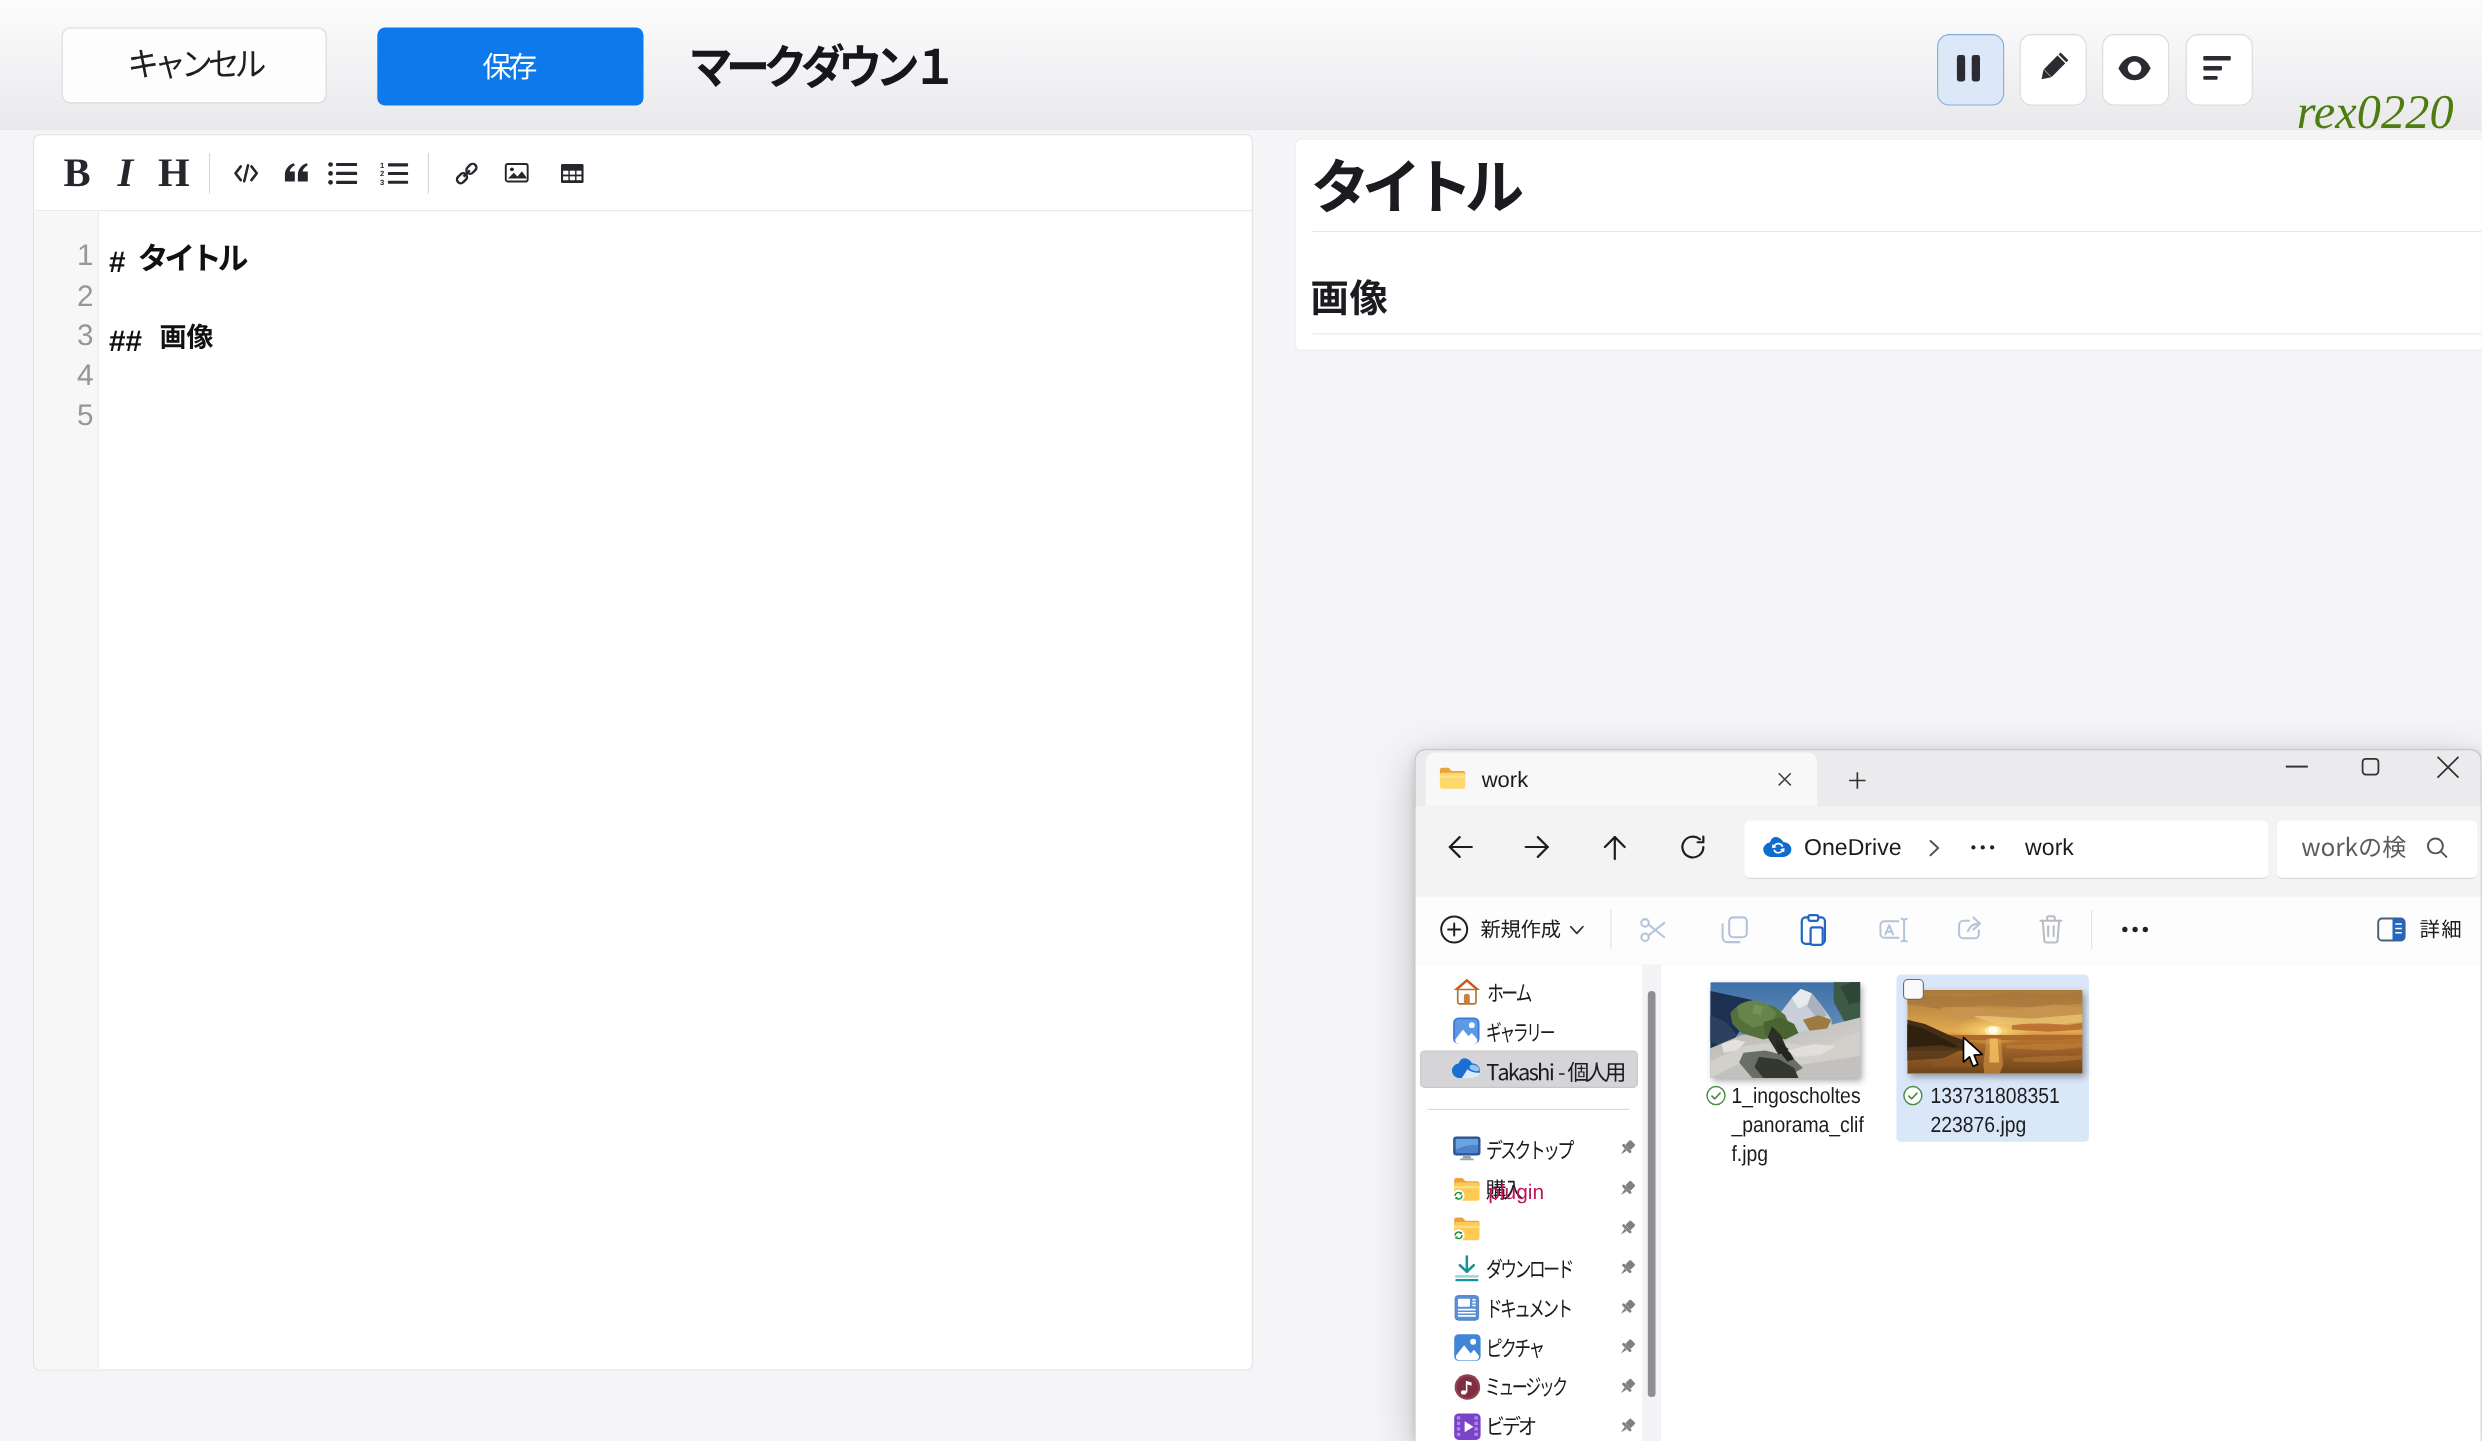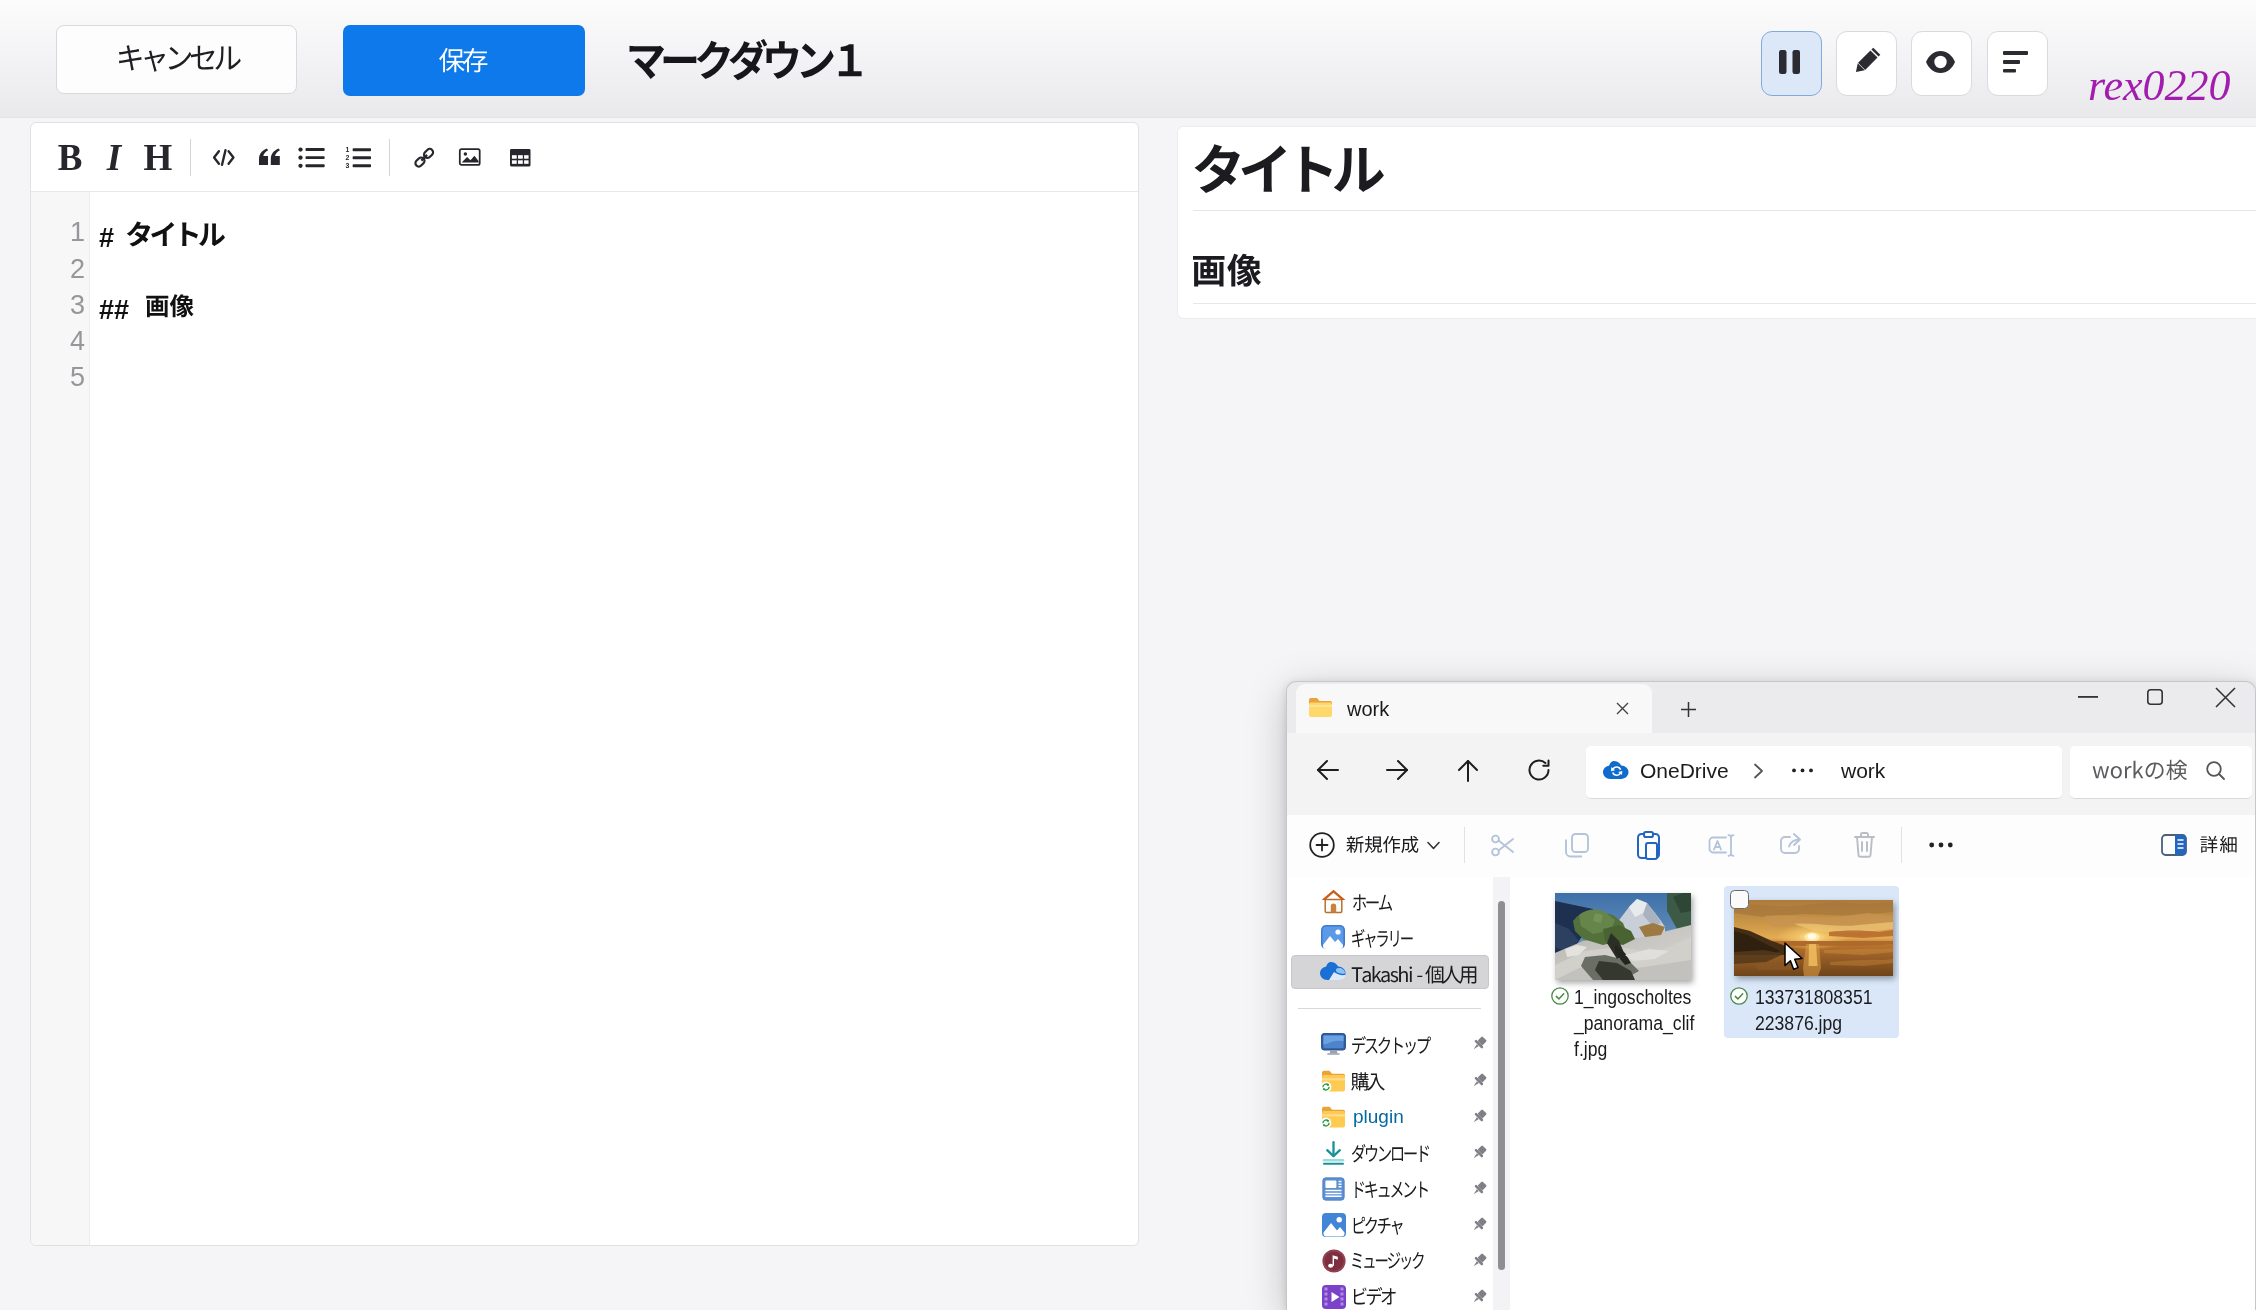--- a/index.html
+++ b/index.html
@@ -36,21 +36,21 @@
   </svg>
 <svg class="abs" style="left:1926px;top:51px" width="29" height="22" viewBox="0 0 29 22">
     <path d="M14.5 0C8 0 2.7 4.6 0 11c2.7 6.4 8 11 14.5 11S26.3 17.4 29 11C26.3 4.6 21 0 14.5 0z" fill="#2b2b31"></path>
     <circle cx="14.5" cy="11" r="6.2" fill="#fff"></circle>
   </svg>
 <svg class="abs" style="left:2003px;top:50px" width="26" height="24" viewBox="0 0 26 24">
     <rect x="0" y="1" width="25" height="4" rx="1" fill="#2b2b31"></rect>
     <rect x="0" y="10" width="17" height="4" rx="1" fill="#2b2b31"></rect>
     <rect x="0" y="19" width="13" height="3.6" rx="1" fill="#2b2b31"></rect>
   </svg>
-<div class="abs" style="left:2088px;top:60px;width:150px;height:46px;font:italic 44px 'Liberation Serif',serif;color:#a21caf;">rex0220</div>
+<div class="abs" style="left:2088px;top:76px;width:150px;height:46px;font:italic 44px 'Liberation Serif',serif;color:#4d7c0f;">rex0220</div>
 <div class="abs" style="left:30px;top:122px;width:1109px;height:1124px;background:#fff;border:1px solid #e1e1e5;border-radius:6px;box-sizing:border-box;"></div>
 <div class="abs" style="left:52px;top:136px;width:36px;height:42px;font:bold 37px 'Liberation Serif',serif;color:#26262c;text-align:center;">B</div>
 <div class="abs" style="left:99px;top:136px;width:30px;height:42px;font:bold italic 37px 'Liberation Serif',serif;color:#26262c;text-align:center;">I</div>
 <div class="abs" style="left:139px;top:136px;width:38px;height:42px;font:bold 37px 'Liberation Serif',serif;color:#26262c;text-align:center;">H</div>
 <div class="abs" style="left:190px;top:139px;width:1px;height:37px;background:#d5d5d9;"></div>
 <div class="abs" style="left:389px;top:139px;width:1px;height:37px;background:#d5d5d9;"></div>
 <svg class="abs" style="left:211.5px;top:146.5px" width="23.5" height="21" viewBox="0 0 34 26">
     <g stroke="#26262c" stroke-width="3.4" fill="none" stroke-linecap="round" stroke-linejoin="round">
       <path d="M10 4L3 13l7 9"></path>
       <path d="M24 4l7 9-7 9"></path>
@@ -328,21 +328,21 @@
     </g>
   </svg>
 <svg class="abs" style="left:1320px;top:1106px" width="26" height="23" viewBox="0 0 26 23">
     <path d="M2 2.5A2 2 0 0 1 4 .8h5.5l2.6 3H23a2 2 0 0 1 2 2v1.5H2z" fill="#e8a33d"></path>
     <rect x="2" y="5" width="23" height="16.5" rx="2" fill="#ffca51"></rect>
     <path d="M2 8.2h23v2.2H2z" fill="#fddc8e"></path>
     <circle cx="6" cy="17" r="5.4" fill="#fff"></circle>
     <path d="M2.9 17.3a3.1 3.1 0 0 1 5.5-2.1M9.1 16.7a3.1 3.1 0 0 1-5.5 2.1" stroke="#1c9638" stroke-width="1.3" fill="none"></path>
     <path d="M8.9 13.6v2.2H6.7zM3.1 20.4v-2.2h2.2z" fill="#1c9638"></path>
   </svg>
-<div class="abs" style="left:1353px;top:1106px;font:19px 'Liberation Sans';color:#0369a1;">plugin</div>
+<div class="abs" style="left:1353px;top:1074px;font:19px 'Liberation Sans';color:#be185d;">plugin</div>
 <svg class="abs" style="left:1470px;top:1108px" width="18" height="18" viewBox="0 0 18 18">
     <g transform="rotate(45 9 9)" fill="#7f7f85">
       <rect x="5.6" y="1.2" width="6.8" height="6.6" rx="1.2"></rect>
       <rect x="3.6" y="7.8" width="10.8" height="2.6" rx="1.2"></rect>
       <path d="M9 10.6l1.4 0-1.4 6-1.4-6z"></path>
     </g>
   </svg>
 <svg class="abs" style="left:1322px;top:1141px" width="23" height="24" viewBox="0 0 23 24">
     <g stroke="#189298" stroke-width="2.3" fill="none" stroke-linecap="round" stroke-linejoin="round">
       <path d="M11.5 1.2v13.6"></path>

